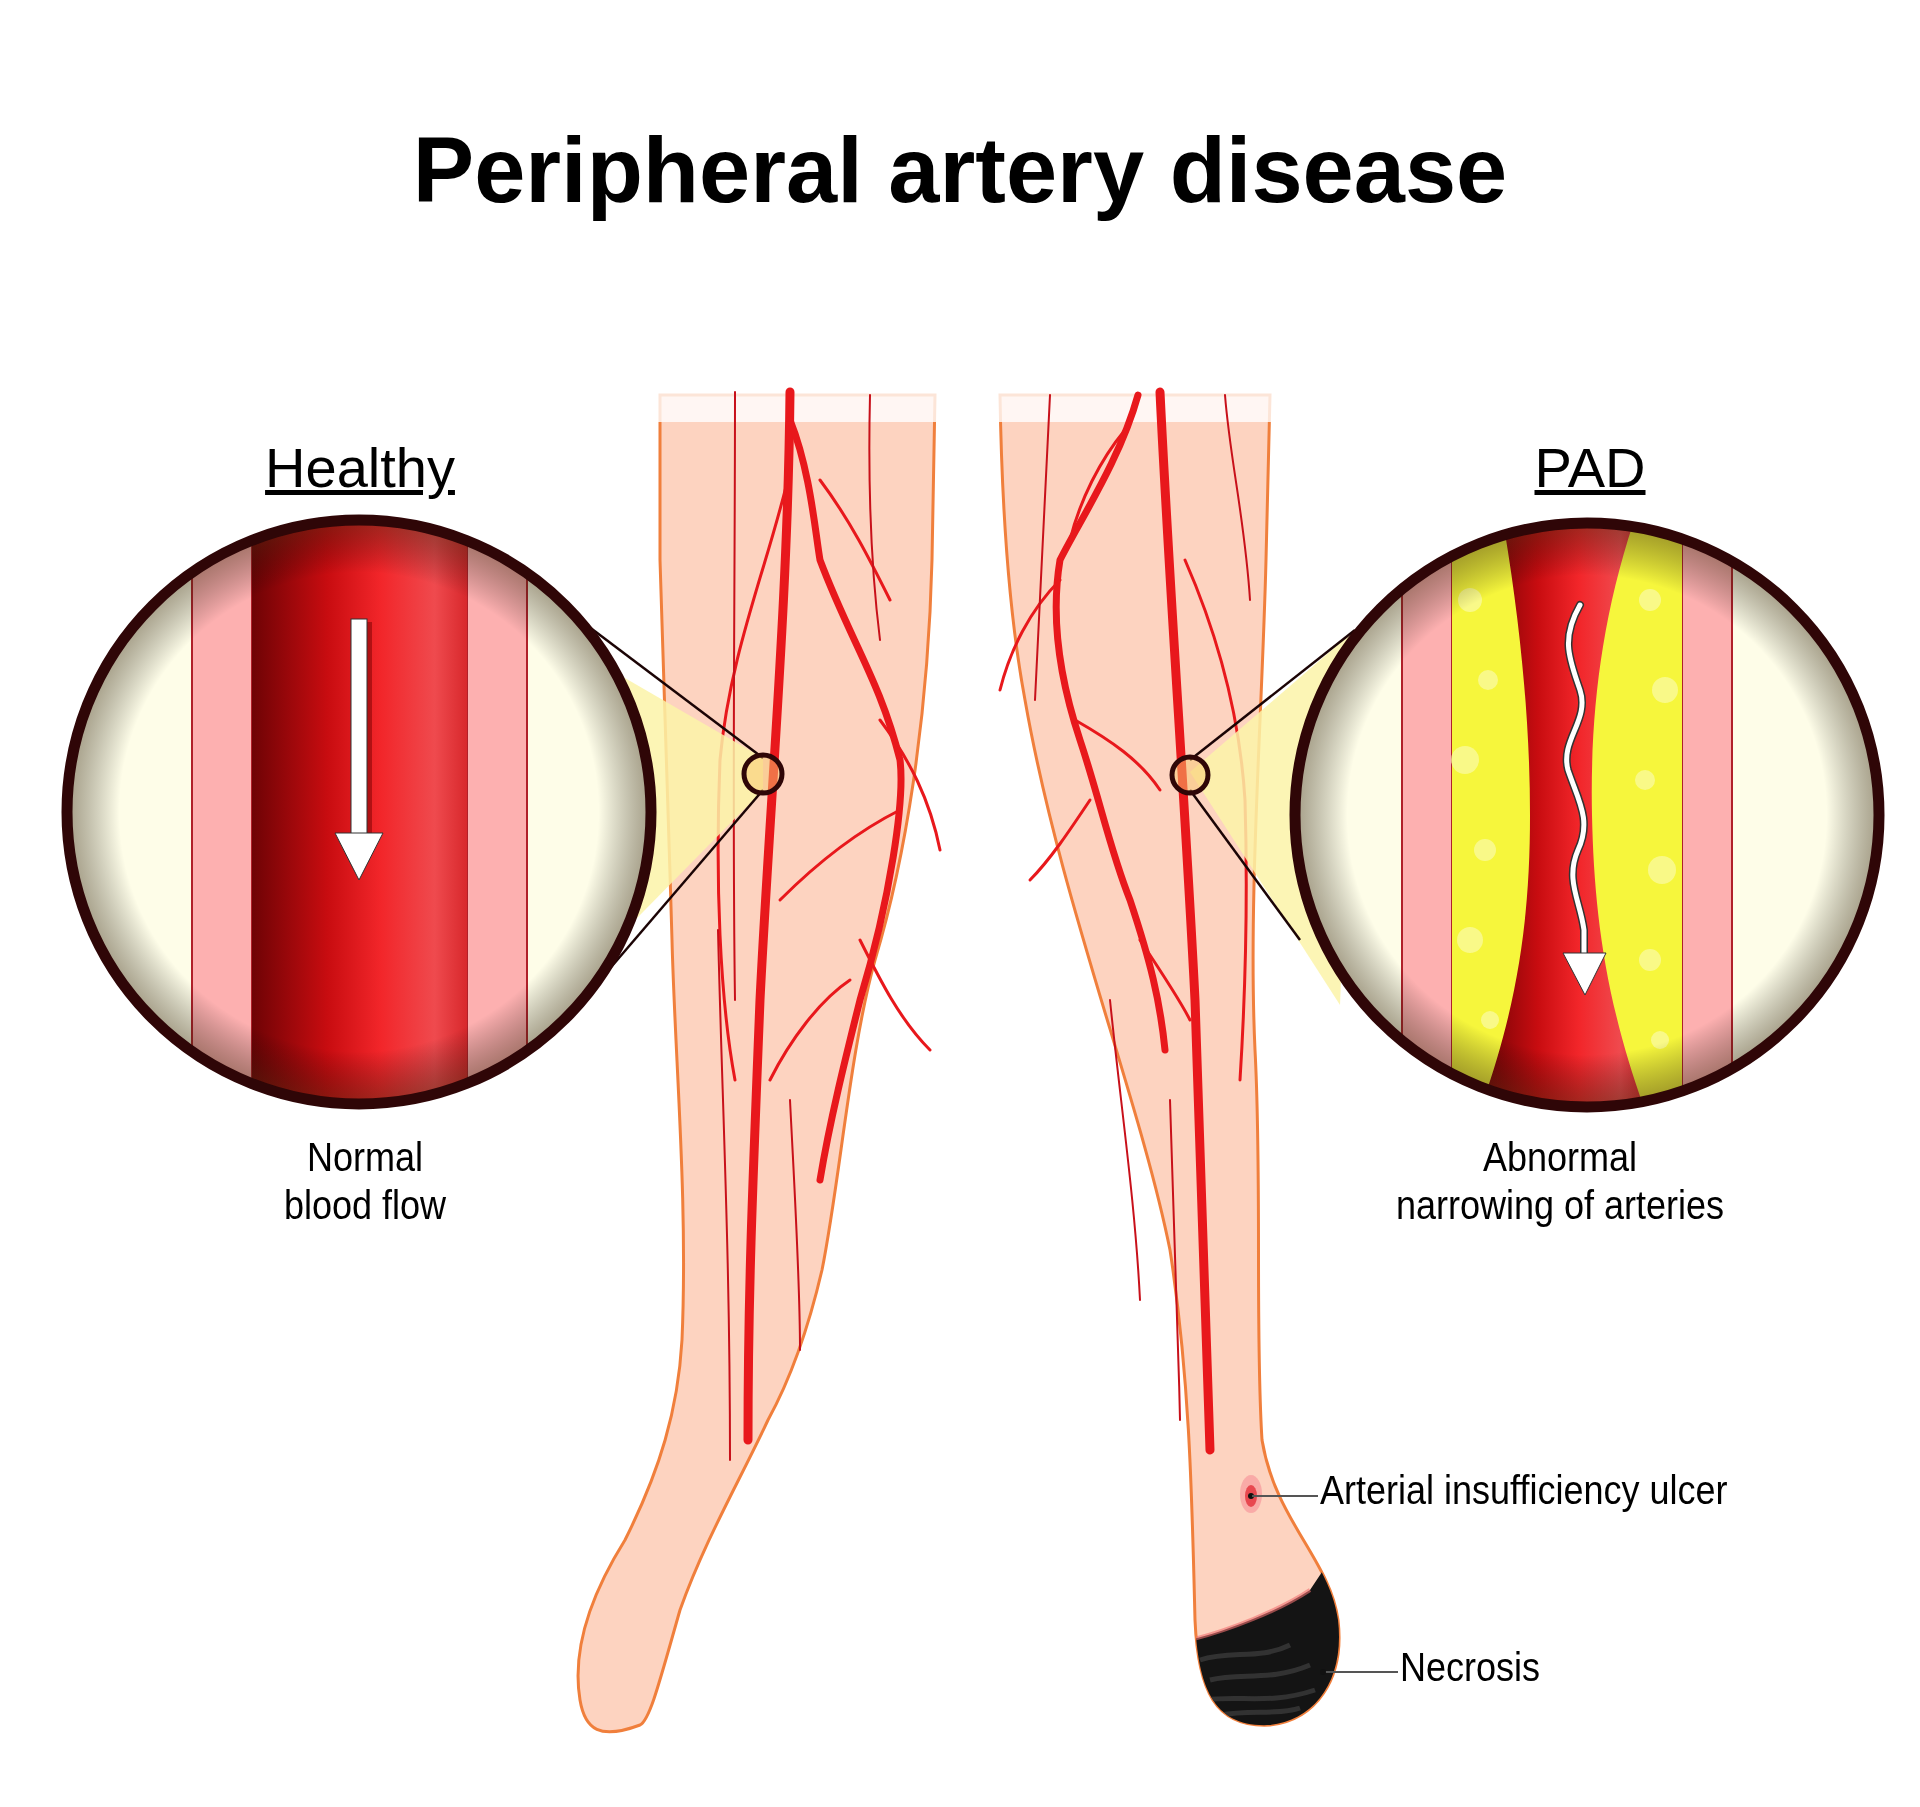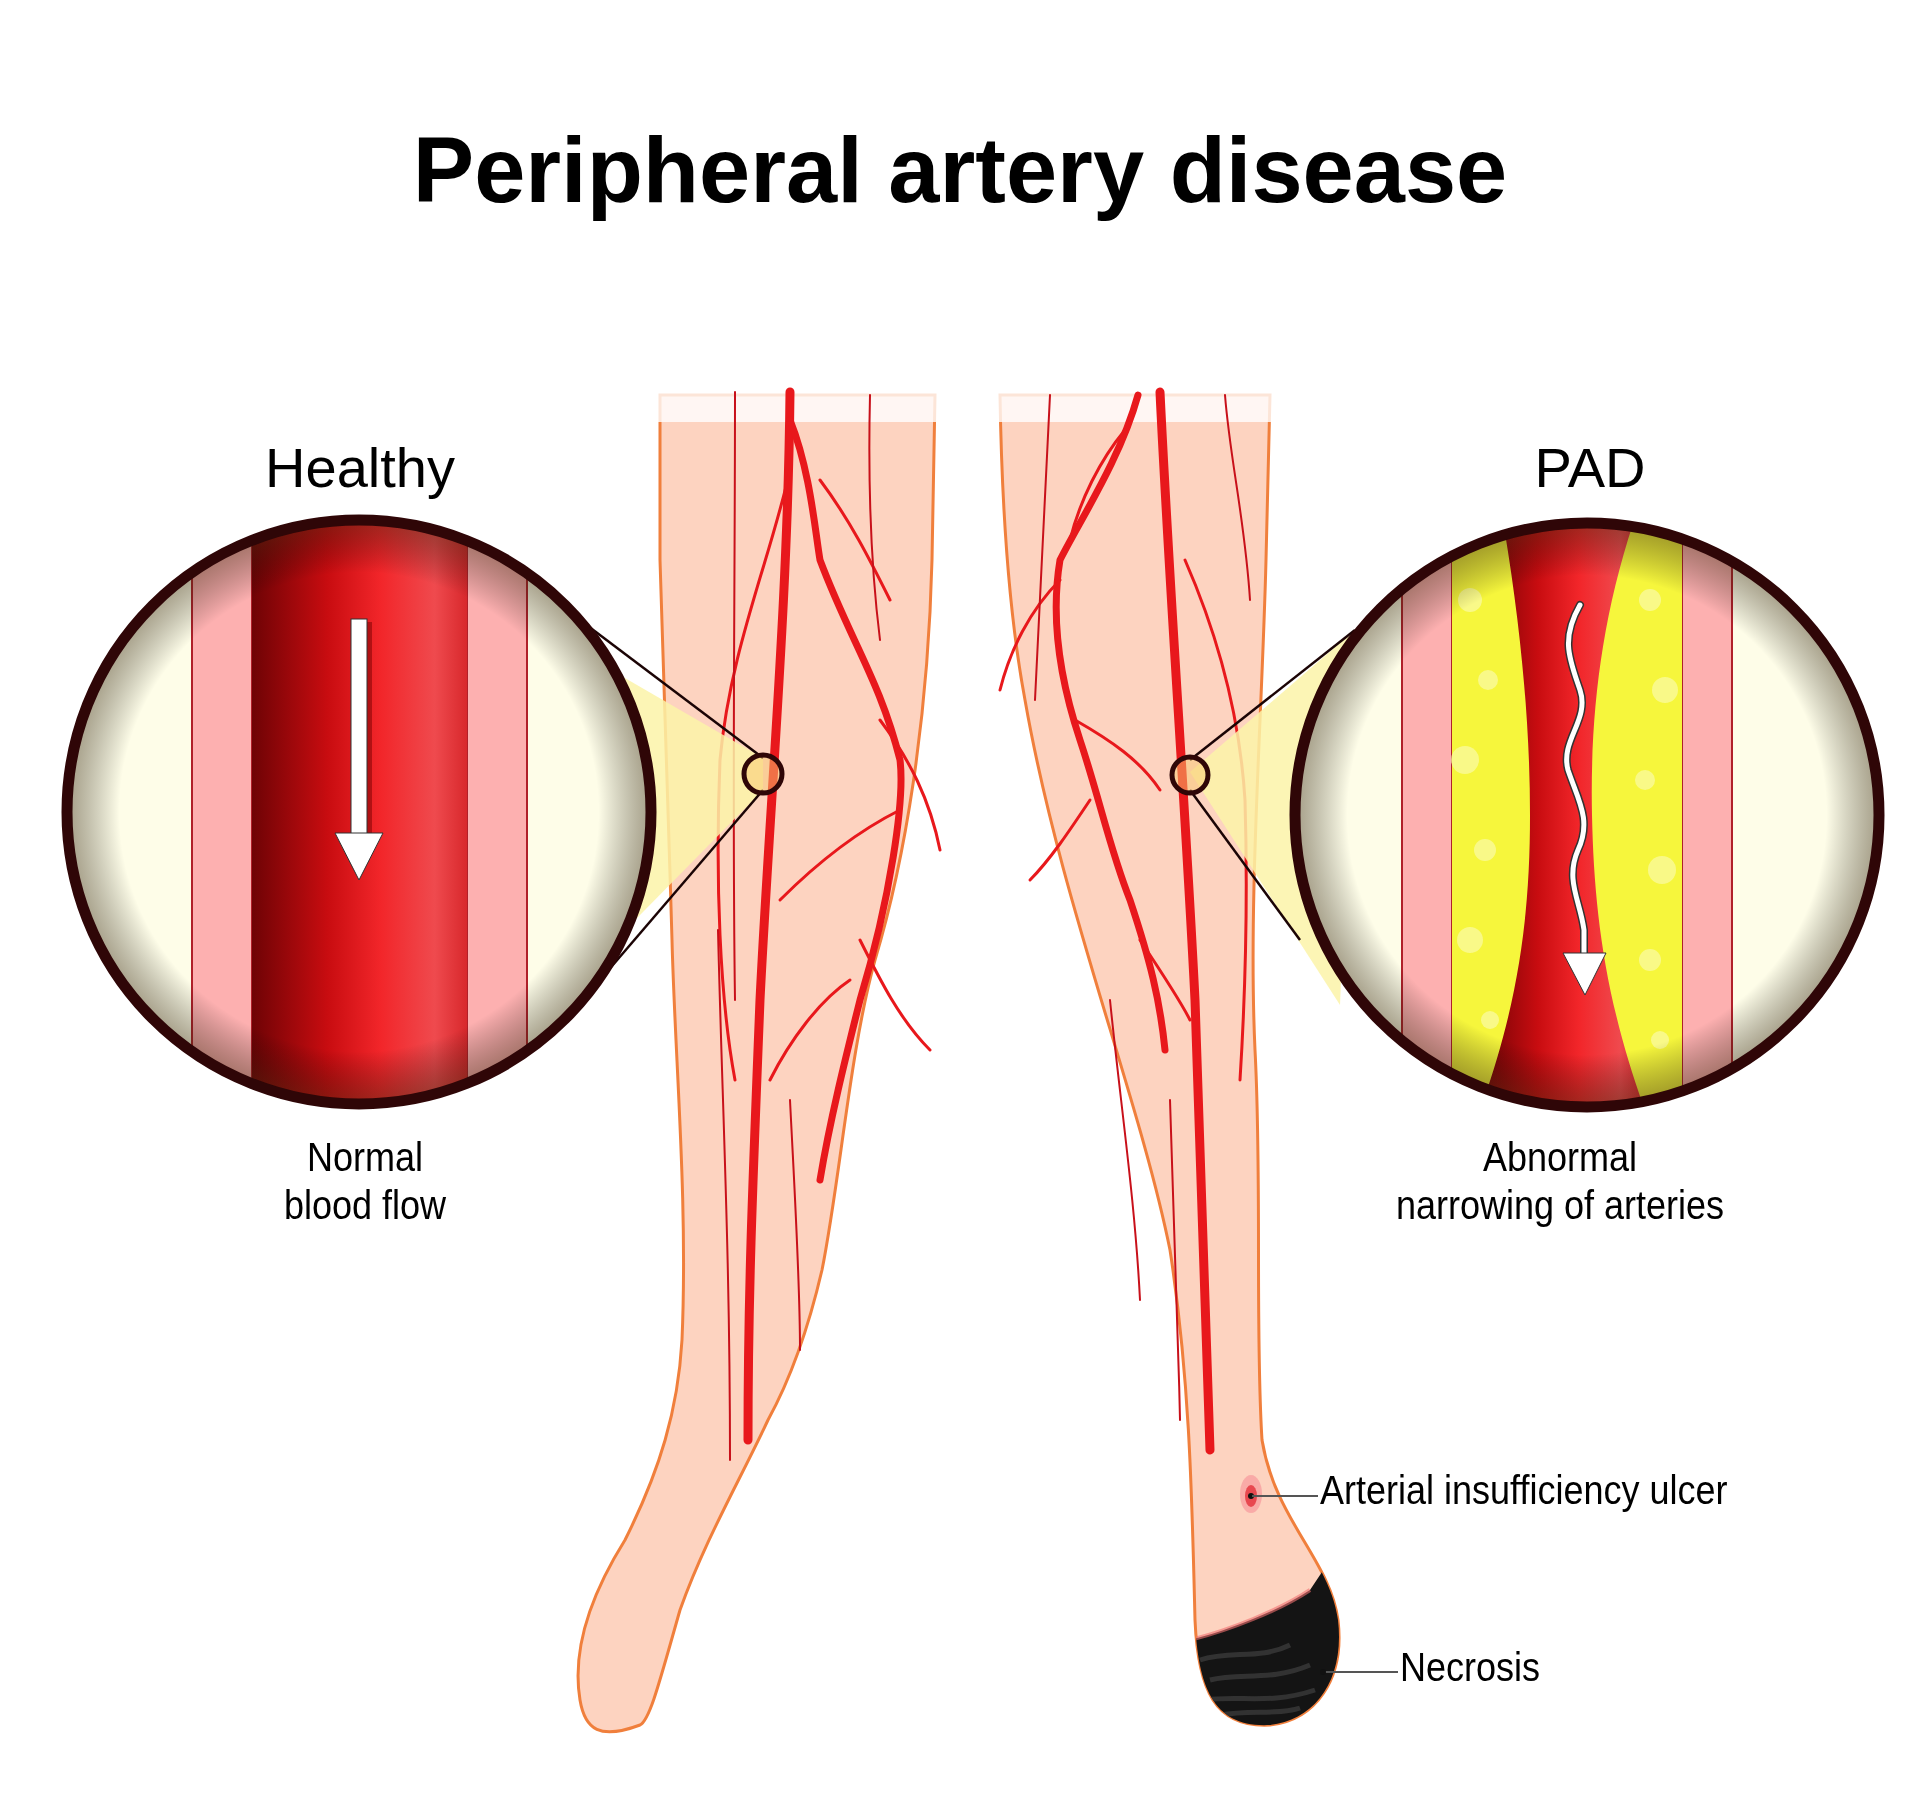--- a/index.html
+++ b/index.html
@@ -1,18 +1,18 @@
 <!DOCTYPE html>
 <html><head>
 <meta charset="utf-8">
 <style>
   html, body { margin: 0; padding: 0; background: #ffffff; }
   body { width: 1920px; height: 1807px; position: relative; overflow: hidden; font-family: "Liberation Sans", sans-serif; color: #000; }
   .title { position: absolute; left: 0; width: 1920px; top: 118px; text-align: center; font-size: 92px; font-weight: 700; letter-spacing: 0px; }
-  .heading { position: absolute; font-size: 56px; text-align: center; }
+  .heading { position: absolute; font-size: 56px; text-align: center; text-decoration: underline; }
   .caption { position: absolute; font-size: 40px; line-height: 48px; text-align: center; transform: scaleX(0.9); }
   .label { position: absolute; font-size: 40px; transform-origin: left center; transform: scaleX(0.9); white-space: nowrap; }
   svg.art { position: absolute; left: 0; top: 0; }
 </style>
 </head>
 <body>
 
 <div class="title">Peripheral artery disease</div>
 
 <svg class="art" width="1920" height="1807" viewBox="0 0 1920 1807">

